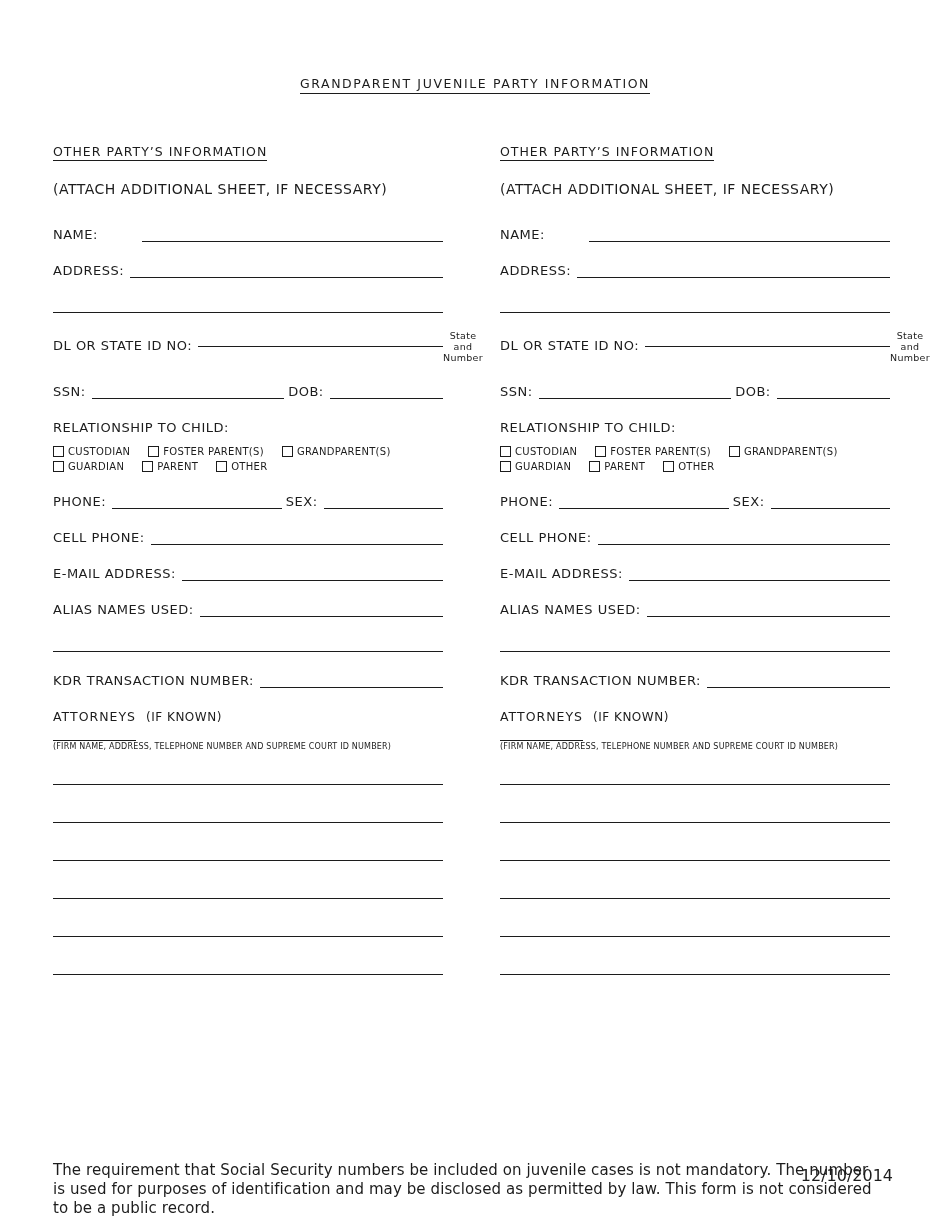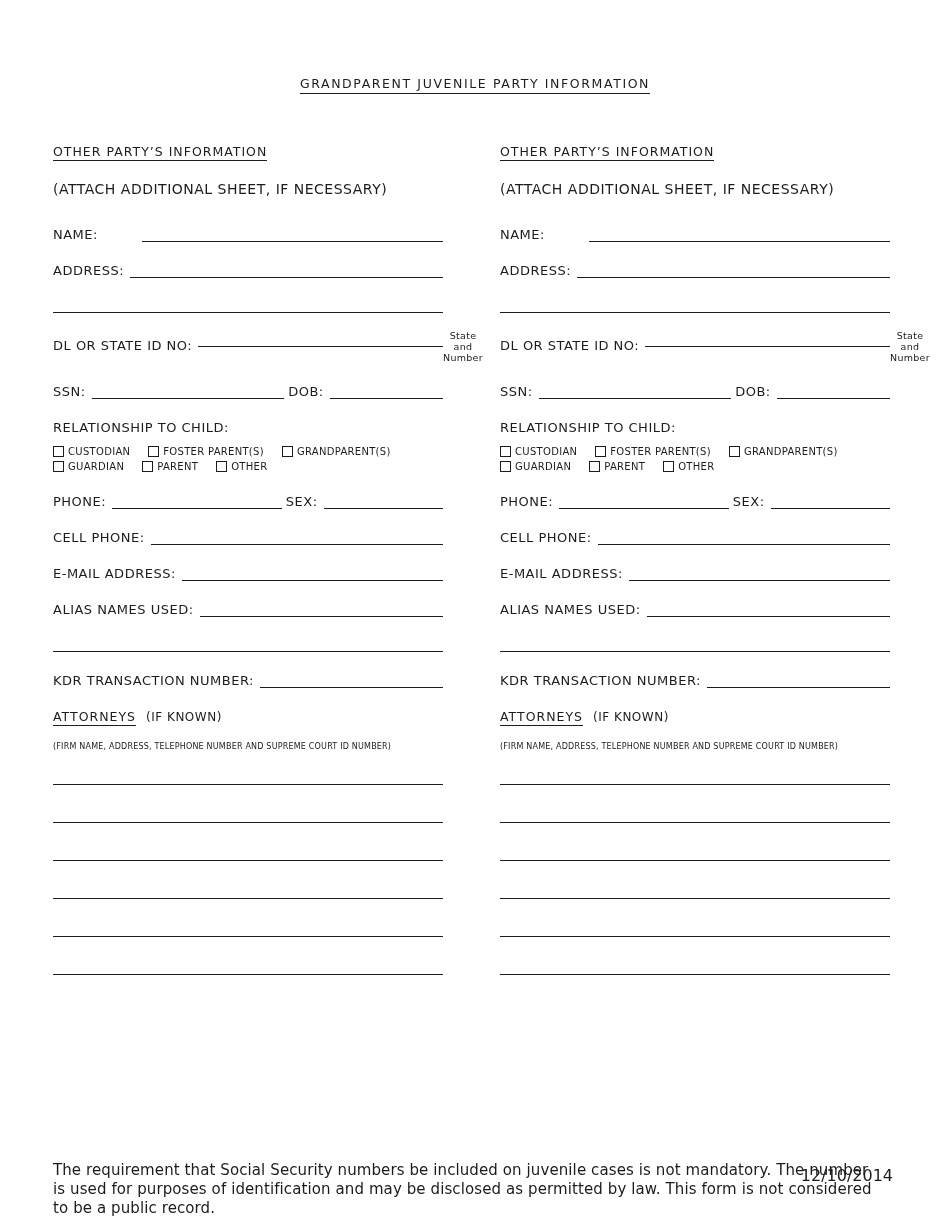--- a/index.html
+++ b/index.html
@@ -68,21 +68,21 @@
   .checkbox {
     width: 11px; height: 11px;
     border: 1.7px solid #1c1c1c;
     margin-right: 4px; flex: none;
     background: #fff;
   }
 
   .attorneys-head { margin-top: 18px; height: 18px; }
   .attorneys-title {
     font-size: 12.5px; letter-spacing: 1px;
-    border-bottom: 1.5px solid #1c1c1c; padding-bottom: 1px;
+    border-bottom: 1.5px solid #1c1c1c; padding-bottom: 16px;
   }
   .attorneys-note { font-size: 12px; letter-spacing: 0.5px; margin-left: 5px; }
   .attorneys-caption { font-size: 8px; letter-spacing: 0.2px; margin-top: 18px; }
   .att-lines .att-line { border-bottom: 1.6px solid #1c1c1c; height: 0; margin-top: 37px; }
   .att-lines .att-line:first-child { margin-top: 33px; }
 
   .footer {
     position: absolute;
     left: 53px; right: 66px; top: 1161px;
     font-size: 15px; line-height: 1.28; letter-spacing: 0.1px;

